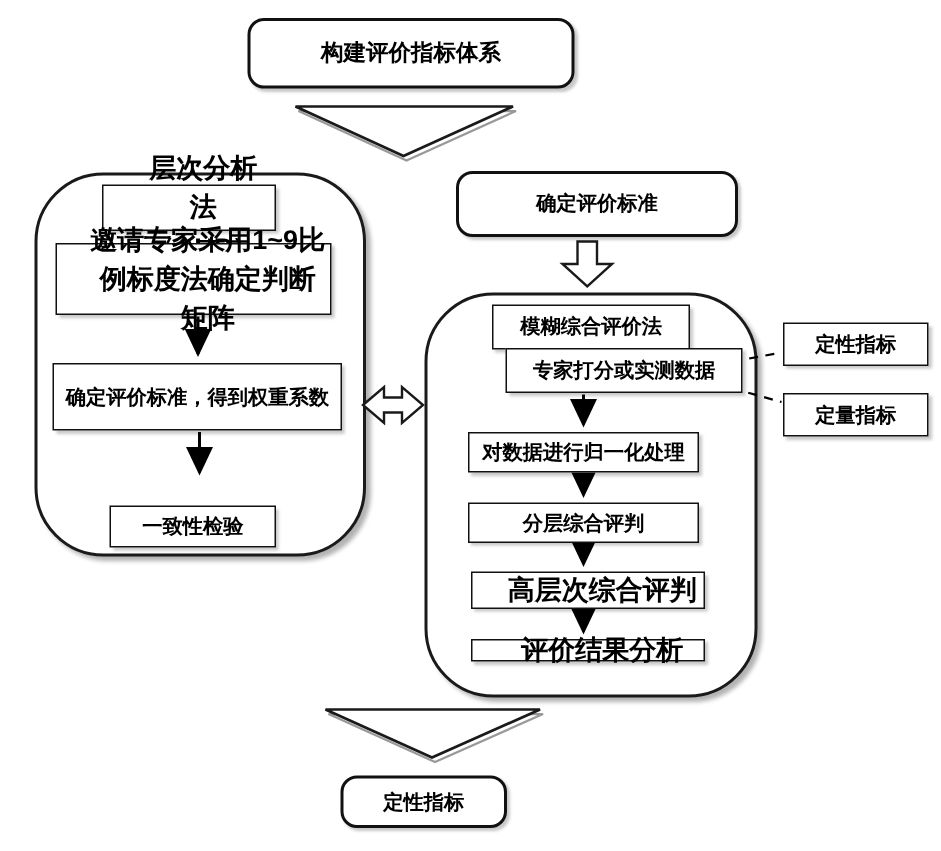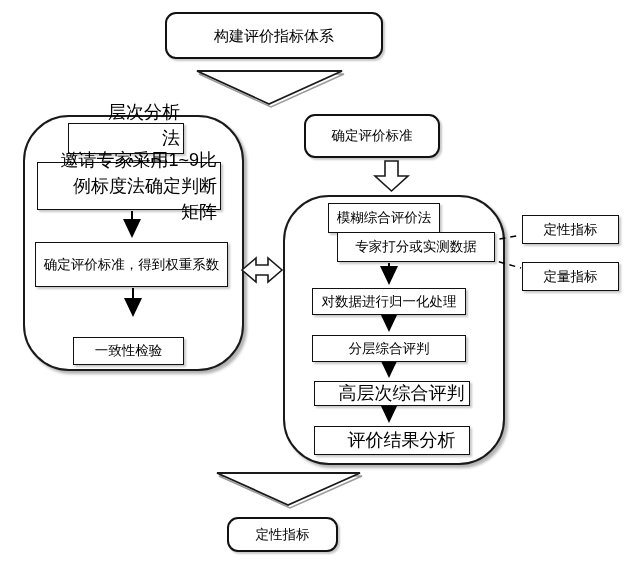--- a/index.html
+++ b/index.html
@@ -21,26 +21,27 @@
   }
   .overlay{
     position:absolute;left:0;top:0;z-index:2;
   }
   .box{
     position:absolute;
     background:#fff;
     border:1.5px solid #111;
     box-shadow:2px 2px 2px rgba(0,0,0,0.22);
     display:flex;align-items:center;justify-content:center;
-    text-align:right;
+    text-align:center;
     font-size:13.5px;
     line-height:1.45;
     z-index:3;
     box-sizing:border-box;
     padding:1px 3px;
+    font-weight:bold;
   }
   .rounded{
     border-radius:11px;
     border-width:2px;
   }
   .big{font-size:15px;}
   .small{font-size:18px;padding-left:22px;}
 </style>
 </head>
 <body>
@@ -89,40 +90,40 @@
   <div class="box small" style="left:37px;top:162px;width:184px;height:48px;">
     <span>邀请专家采用1~9比例标度法确定判断矩阵</span>
   </div>
   <div class="box" style="left:35px;top:242px;width:193px;height:45px;">
     <span>确定评价标准，得到权重系数</span>
   </div>
   <div class="box" style="left:73px;top:337px;width:111px;height:28px;">
     <span>一致性检验</span>
   </div>
 
-  <div class="box rounded" style="left:304px;top:114px;width:136px;height:44px;">
+  <div class="box rounded" style="left:304px;top:114px;width:188px;height:44px;">
     <span>确定评价标准</span>
   </div>
 
-  <div class="box" style="left:328px;top:203px;width:112px;height:30px;">
+  <div class="box" style="left:328px;top:203px;width:132px;height:30px;">
     <span>模糊综合评价法</span>
   </div>
   <div class="box" style="left:310px;top:232px;width:158px;height:30px;margin-left:27px;">
     <span>专家打分或实测数据</span>
   </div>
   <div class="box" style="left:312px;top:288px;width:154px;height:27px;">
     <span>对数据进行归一化处理</span>
   </div>
   <div class="box" style="left:312px;top:335px;width:154px;height:27px;">
     <span>分层综合评判</span>
   </div>
   <div class="box small" style="left:314px;top:381px;width:156px;height:25px;">
     <span>高层次综合评判</span>
   </div>
-  <div class="box small" style="left:314px;top:426px;width:156px;height:29px;">
+  <div class="box small" style="left:314px;top:426px;width:156px;height:15px;">
     <span>评价结果分析</span>
   </div>
 
   <div class="box" style="left:522px;top:262px;width:97px;height:29px;">
     <span>定量指标</span>
   </div>
   <div class="box" style="left:522px;top:215px;width:97px;height:29px;">
     <span>定性指标</span>
   </div>
 

